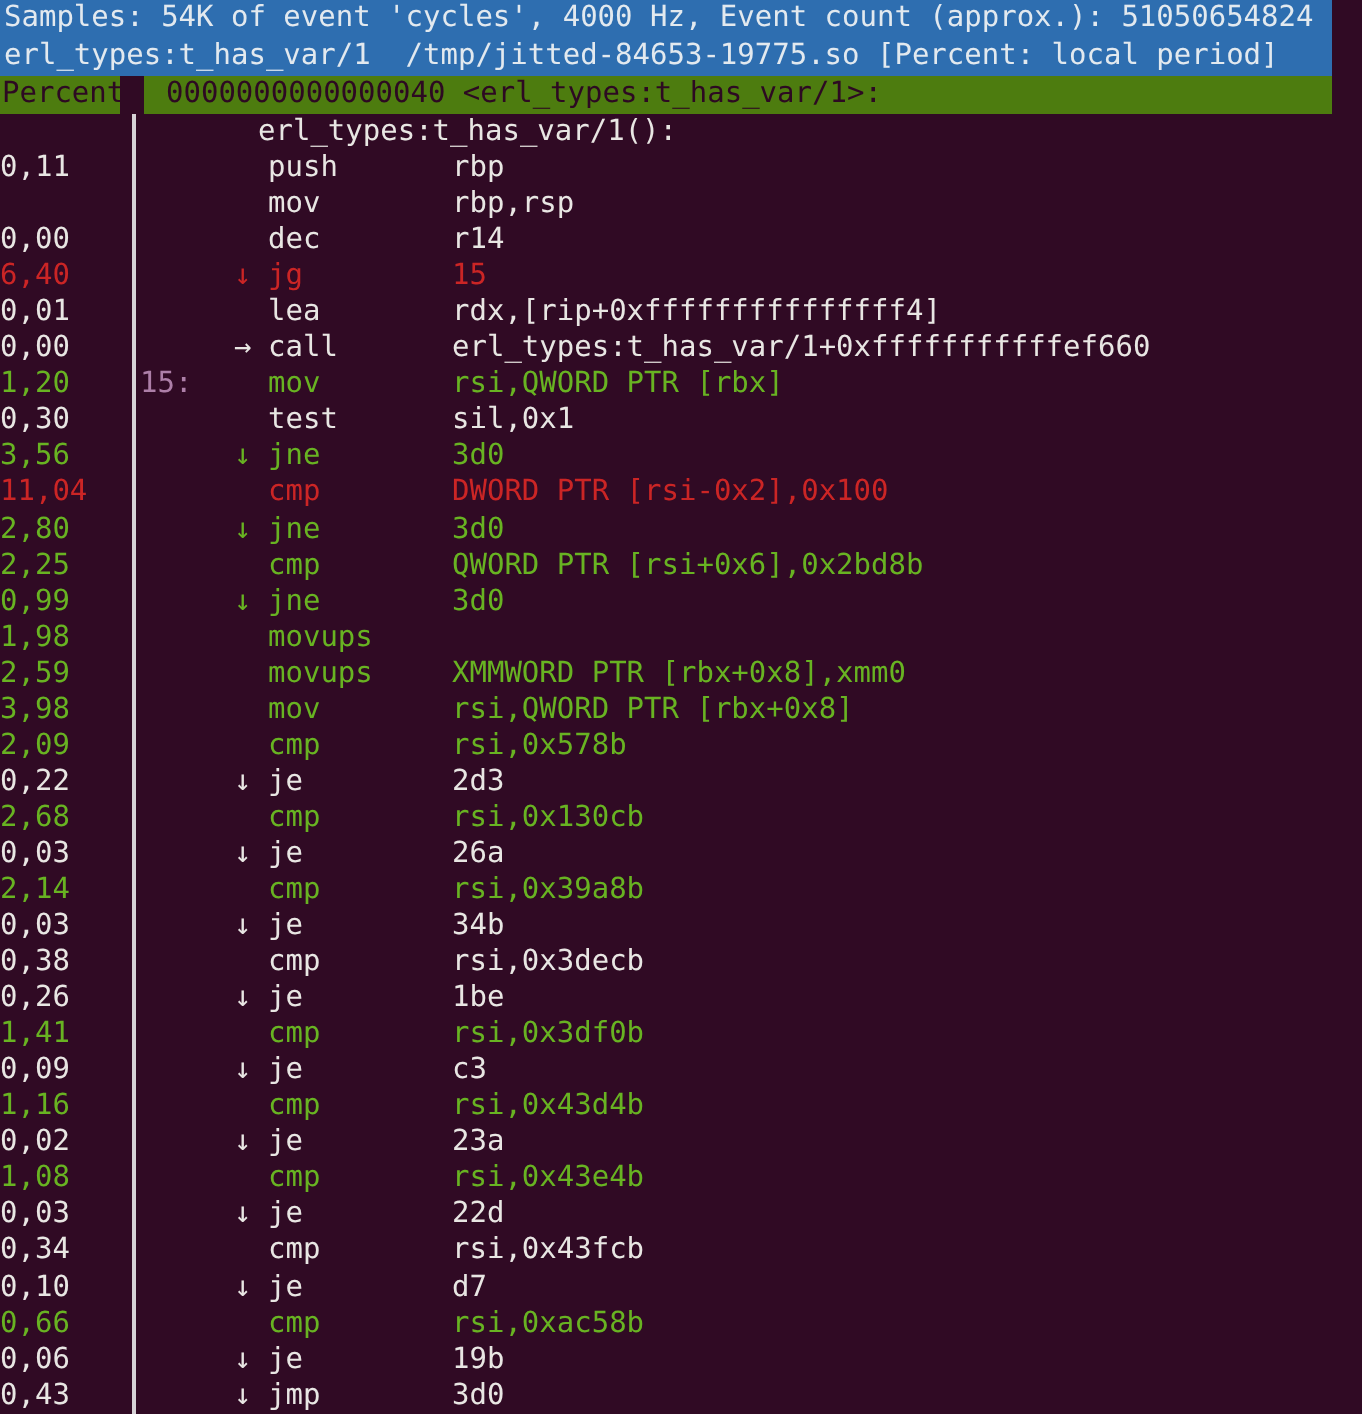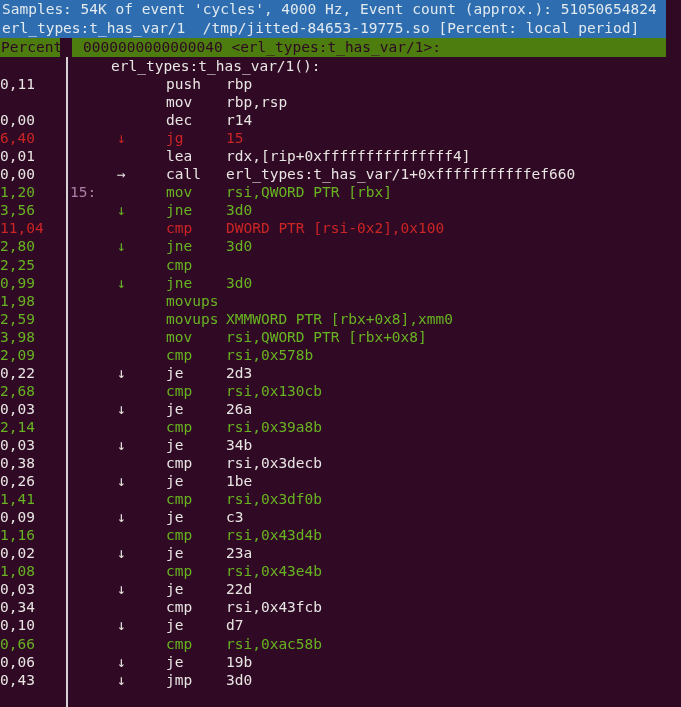--- a/index.html
+++ b/index.html
@@ -20,23 +20,23 @@
   }
   .pcthdr{position:absolute;left:1px;top:0;}
   .cursor{position:absolute;left:60px;top:0;width:12px;height:19px;background:#300a24;}
   .addr{position:absolute;left:83px;top:0;text-align:center;}
   .vline{position:absolute;left:66px;top:57px;width:2px;height:650px;background:#d6d2d6;}
   #rows{position:absolute;left:0;top:57px;width:681px;}
   .row{position:relative;height:18.05px;line-height:18.05px;white-space:pre;overflow:hidden;}
   .pct{position:absolute;left:0;top:0;width:57px;text-align:left;}
   .lbl{position:absolute;left:70px;top:0;color:#ad7fa8;}
   .arw{position:absolute;left:117px;top:0;}
-  .mn{position:absolute;left:134px;top:0;margin-left:32px;}
+  .mn{position:absolute;left:134px;top:0;}
   .ops{position:absolute;left:226px;top:0;}
-  .fnsig{position:absolute;left:111px;top:0;}
+  .fnsig{position:absolute;left:129px;top:0;}
   .w{color:#e8e6e3}
   .g{color:#68b322}
   .r{color:#cb2525}
 </style>
 </head>
 <body>
 
 <div class="term">
   <div class="hline">Samples: 54K of event 'cycles', 4000 Hz, Event count (approx.): 51050654824</div>
   <div class="hline">erl_types:t_has_var/1  /tmp/jitted-84653-19775.so [Percent: local period]</div>
@@ -47,24 +47,25 @@
   </div>
   <div id="rows">
       <div class="row"><span class="fnsig w">erl_types:t_has_var/1():</span></div>
       <div class="row"><span class="pct w">0,11</span><span class="mn w">push</span><span class="ops w">rbp</span></div>
       <div class="row"><span class="mn w">mov</span><span class="ops w">rbp,rsp</span></div>
       <div class="row"><span class="pct w">0,00</span><span class="mn w">dec</span><span class="ops w">r14</span></div>
       <div class="row"><span class="pct r">6,40</span><span class="arw r">↓</span><span class="mn r">jg</span><span class="ops r">15</span></div>
       <div class="row"><span class="pct w">0,01</span><span class="mn w">lea</span><span class="ops w">rdx,[rip+0xfffffffffffffff4]</span></div>
       <div class="row"><span class="pct w">0,00</span><span class="arw w">→</span><span class="mn w">call</span><span class="ops w">erl_types:t_has_var/1+0xfffffffffffef660</span></div>
       <div class="row"><span class="pct g">1,20</span><span class="lbl">15:</span><span class="mn g">mov</span><span class="ops g">rsi,QWORD PTR [rbx]</span></div>
+      <div class="row"><span class="pct w">0,30</span><span class="mn w">test</span><span class="ops w">sil,0x1</span></div>
       <div class="row"><span class="pct g">3,56</span><span class="arw g">↓</span><span class="mn g">jne</span><span class="ops g">3d0</span></div>
       <div class="row"><span class="pct r">11,04</span><span class="mn r">cmp</span><span class="ops r">DWORD PTR [rsi-0x2],0x100</span></div>
       <div class="row"><span class="pct g">2,80</span><span class="arw g">↓</span><span class="mn g">jne</span><span class="ops g">3d0</span></div>
-      <div class="row"><span class="pct g">2,25</span><span class="mn g">cmp</span></div>
+      <div class="row"><span class="pct g">2,25</span><span class="mn g">cmp</span><span class="ops g">QWORD PTR [rsi+0x6],0x2bd8b</span></div>
       <div class="row"><span class="pct g">0,99</span><span class="arw g">↓</span><span class="mn g">jne</span><span class="ops g">3d0</span></div>
       <div class="row"><span class="pct g">1,98</span><span class="mn g">movups</span></div>
       <div class="row"><span class="pct g">2,59</span><span class="mn g">movups</span><span class="ops g">XMMWORD PTR [rbx+0x8],xmm0</span></div>
       <div class="row"><span class="pct g">3,98</span><span class="mn g">mov</span><span class="ops g">rsi,QWORD PTR [rbx+0x8]</span></div>
       <div class="row"><span class="pct g">2,09</span><span class="mn g">cmp</span><span class="ops g">rsi,0x578b</span></div>
       <div class="row"><span class="pct w">0,22</span><span class="arw w">↓</span><span class="mn w">je</span><span class="ops w">2d3</span></div>
       <div class="row"><span class="pct g">2,68</span><span class="mn g">cmp</span><span class="ops g">rsi,0x130cb</span></div>
       <div class="row"><span class="pct w">0,03</span><span class="arw w">↓</span><span class="mn w">je</span><span class="ops w">26a</span></div>
       <div class="row"><span class="pct g">2,14</span><span class="mn g">cmp</span><span class="ops g">rsi,0x39a8b</span></div>
       <div class="row"><span class="pct w">0,03</span><span class="arw w">↓</span><span class="mn w">je</span><span class="ops w">34b</span></div>

